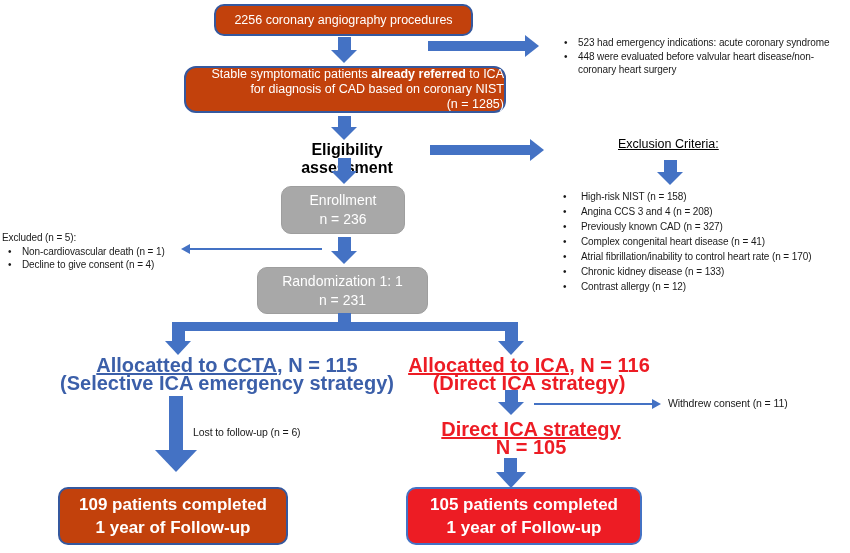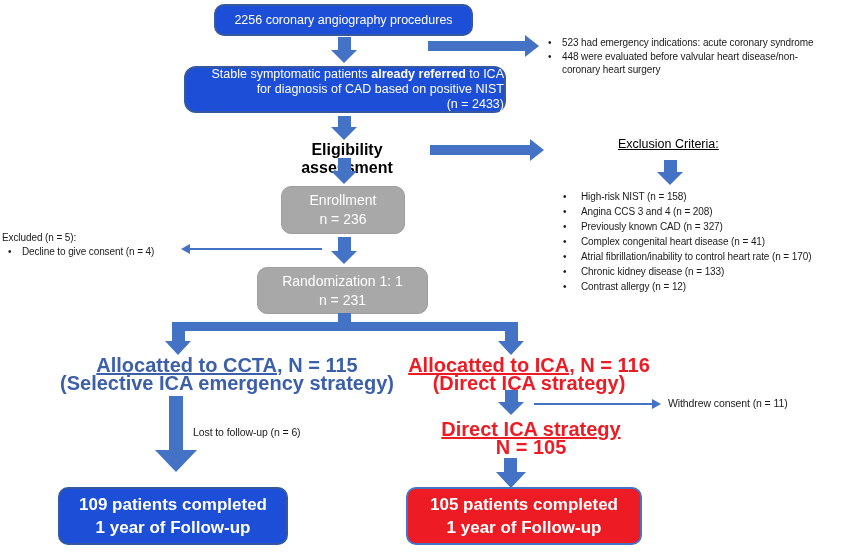--- a/index.html
+++ b/index.html
@@ -4,21 +4,21 @@
 <style>
   html,body{margin:0;padding:0;background:#fff;}
   .canvas{
     position:relative;width:850px;height:553px;background:#ffffff;
     font-family:"Liberation Sans","DejaVu Sans",sans-serif;color:#1a1a1a;
     overflow:hidden;
   }
   
   .box{position:absolute;display:flex;flex-direction:column;align-items:center;justify-content:center;
        text-align:center;border-radius:10px;box-sizing:border-box;}
-  .box.blue{background:#1d4ed8;border:2px solid #35589e;color:#ffffff;}
+  .box.blue{background:#c2410c;border:2px solid #35589e;color:#ffffff;}
   .box.gray{background:#a8a8a8;border:1px solid #9e9e9e;color:#ffffff;}
   .box.red{background:#ed1c24;border:2px solid #4472c4;color:#ffffff;}
   .f12{font-size:12.5px;line-height:15px;}
   .f14{font-size:14px;line-height:19px;}
   .f17{font-size:17px;line-height:23px;font-weight:bold;}
   
   .sh{position:absolute;background:#4472c4;}
   .tri{position:absolute;width:0;height:0;}
   .t-down{border-left:13px solid transparent;border-right:13px solid transparent;border-top:13px solid #4472c4;}
   .t-down-lg{border-left:21px solid transparent;border-right:21px solid transparent;border-top:22px solid #4472c4;}
@@ -48,29 +48,29 @@
   <div class="box blue f12" style="left:214px;top:4px;width:259px;height:32px;">
     <span>2256 coronary angiography procedures</span>
   </div>
 
   <div class="sh" style="left:338px;top:37px;width:13px;height:13px;"></div>
   <div class="tri t-down" style="left:331px;top:50px;"></div>
 
   <div class="sh" style="left:428px;top:41px;width:97px;height:10px;"></div>
   <div class="tri t-right" style="left:525px;top:35px;"></div>
 
-  <div class="note wide" style="left:542px;top:36px;width:292px;">
+  <div class="note wide" style="left:558px;top:36px;width:292px;">
     <div class="li">523 had emergency indications: acute coronary syndrome</div>
     <div class="li">448 were evaluated before valvular heart disease/non-coronary heart surgery</div>
   </div>
 
   <div class="box blue f12" style="left:184px;top:66px;width:322px;height:47px;border-radius:12px;align-items:flex-end;">
     <div><span>Stable symptomatic patients </span><b>already referred</b><span> to ICA</span></div>
-    <div>for diagnosis of CAD based on positive NIST</div>
-    <div>(n = 2433)</div>
+    <div>for diagnosis of CAD based on coronary NIST</div>
+    <div>(n = 1285)</div>
   </div>
 
   <div class="sh" style="left:338px;top:116px;width:13px;height:11px;"></div>
   <div class="tri t-down" style="left:331px;top:127px;"></div>
 
   <div class="lbl-bold" style="left:272px;top:141px;width:150px;text-align:center;">Eligibility assessment</div>
 
   <div class="sh" style="left:338px;top:158px;width:13px;height:13px;"></div>
   <div class="tri t-down" style="left:331px;top:171px;"></div>
 
@@ -94,20 +94,21 @@
   <div class="box gray f14" style="left:281px;top:186px;width:124px;height:48px;">
     <div>Enrollment</div>
     <div>n = 236</div>
   </div>
 
   <div class="sh" style="left:338px;top:237px;width:13px;height:14px;"></div>
   <div class="tri t-down" style="left:331px;top:251px;"></div>
 
   <div class="note" style="left:2px;top:231px;width:240px;">
     <div>Excluded (n = 5):</div>
+    <div class="li">Non-cardiovascular death (n = 1)</div>
     <div class="li">Decline to give consent (n = 4)</div>
   </div>
   <div class="tri t-left-sm" style="left:181px;top:244px;"></div>
   <div class="thin" style="left:190px;top:248px;width:132px;"></div>
 
   <div class="box gray f14" style="left:257px;top:267px;width:171px;height:47px;">
     <div>Randomization 1: 1</div>
     <div>n = 231</div>
   </div>
 

